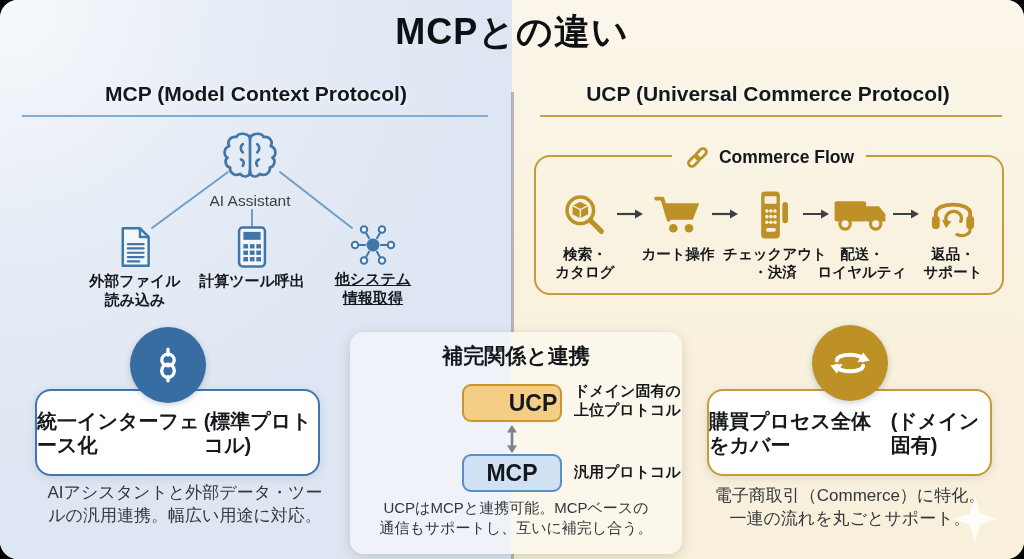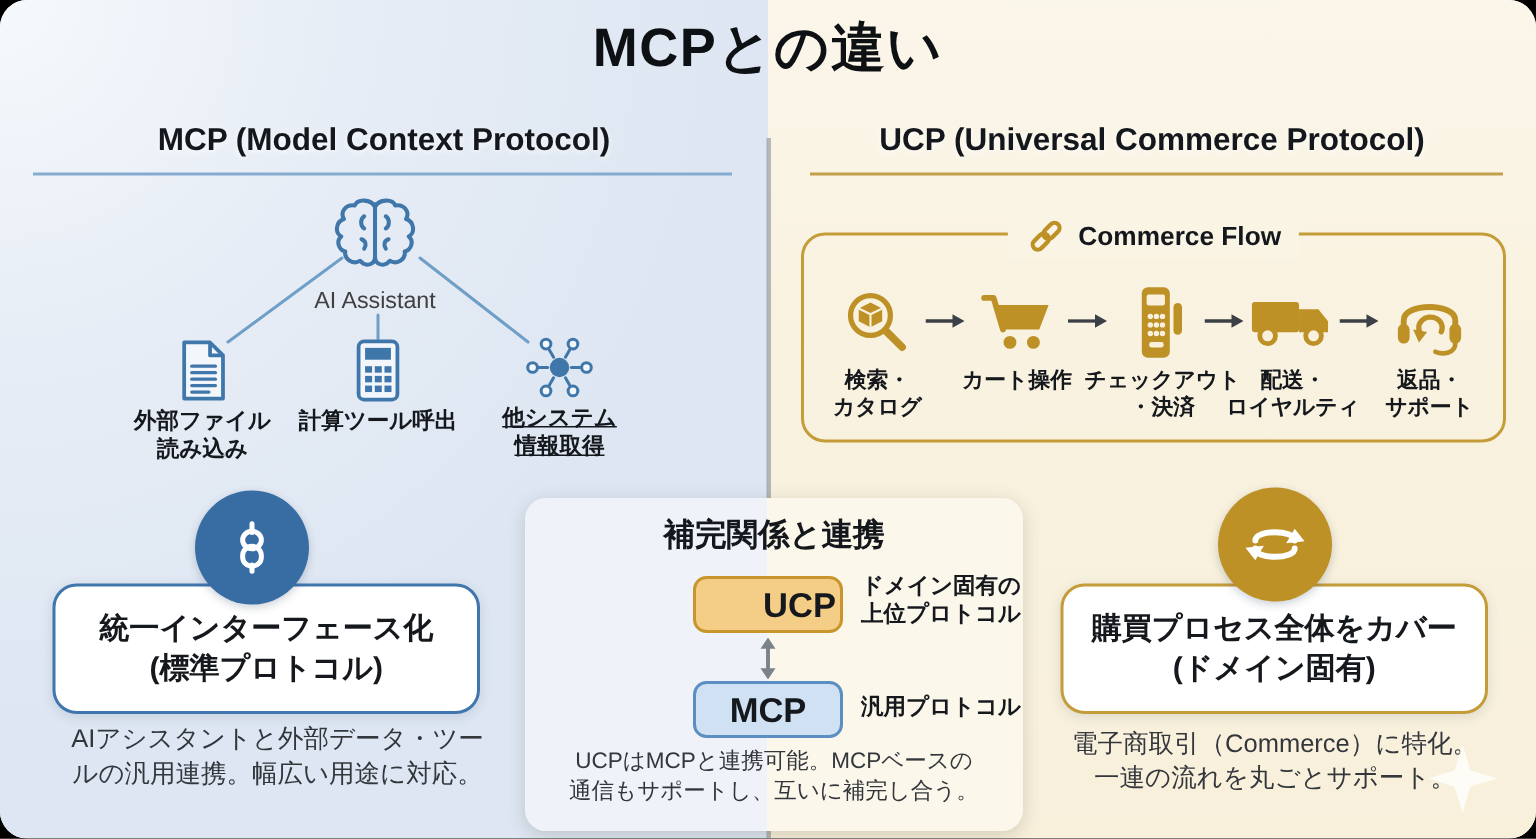--- a/index.html
+++ b/index.html
@@ -19,21 +19,21 @@
   .rule-right{left:540px;width:462px;background:#c2a04b;}
 
   .abs{position:absolute;}
   .tree-label{position:absolute;width:170px;text-align:center;font-size:15px;font-weight:700;color:#15181c;line-height:1.25;white-space:pre-line;}
   .ai-label{position:absolute;top:192px;left:175px;width:150px;text-align:center;font-size:15.5px;font-weight:400;color:#404040;}
 
   .badge-circle{position:absolute;width:76px;height:76px;border-radius:50%;display:flex;align-items:center;justify-content:center;z-index:4;box-shadow:0 2px 6px rgba(50,70,100,0.25);}
   .badge-blue{left:130px;top:327px;background:#386da3;}
   .badge-gold{left:812px;top:325px;background:#bd9126;}
 
-  .summary-box{position:absolute;width:285px;height:87px;background:#fff;border-radius:16px;display:flex;flex-direction:column;align-items:center;justify-content:center;gap:3px;z-index:2;box-shadow:0 2px 8px rgba(60,80,110,0.14);}
+  .summary-box{position:absolute;width:285px;height:87px;background:#fff;border-radius:16px;display:flex;flex-direction:row;align-items:center;justify-content:center;gap:3px;z-index:2;box-shadow:0 2px 8px rgba(60,80,110,0.14);}
   .sb-left{left:35px;top:389px;border:2.5px solid #3f76ad;}
   .sb-right{left:707px;top:389px;border:2.5px solid #c49c38;}
   .summary-box .l1,.summary-box .l2{font-size:20px;font-weight:800;color:#15181c;line-height:1.2;}
 
   .caption{position:absolute;text-align:center;font-size:17px;font-weight:500;color:#33373c;line-height:1.38;white-space:pre-line;}
   .cap-left{left:12px;top:481px;width:346px;}
   .cap-right{left:687px;top:484px;width:326px;}
 
   .flow-frame{position:absolute;left:534px;top:155px;width:470px;height:140px;border:2.5px solid #c49c38;border-radius:16px;}
   .flow-legend{position:absolute;top:-16px;left:50%;transform:translateX(-50%);display:inline-flex;align-items:center;gap:8px;background:#faf4e5;padding:0 12px;height:32px;text-align:center;}

